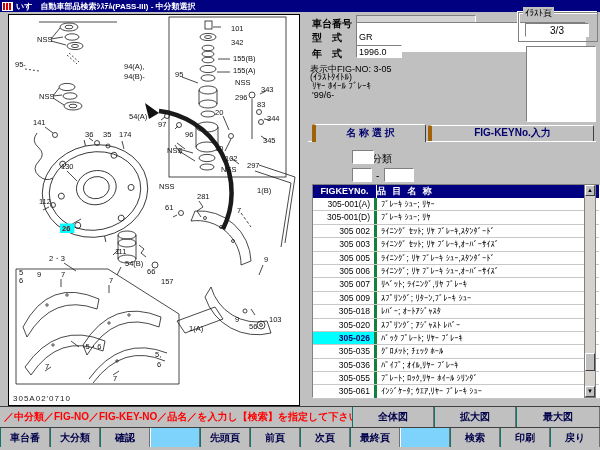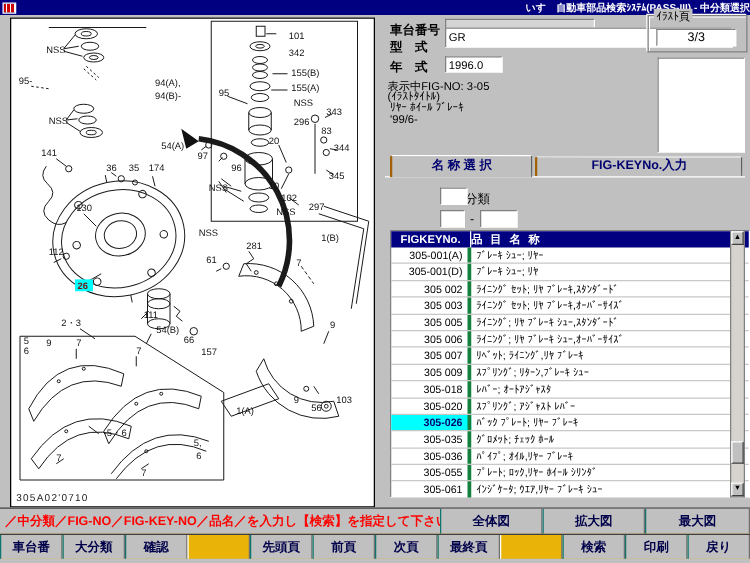--- a/index.html
+++ b/index.html
@@ -6,21 +6,21 @@
   body{
     width:600px;height:450px;position:relative;overflow:hidden;
     background:var(--winbg,#c0c0c0);
     font-family:"Liberation Sans","DejaVu Sans",sans-serif;
     -webkit-font-smoothing:none;
   }
   
   .titlebar{
     position:absolute;left:0;top:0;width:600px;height:12px;
     background:var(--titlebar,#000080);
-    display:flex;align-items:center;gap:3px;padding-left:2px;box-sizing:border-box;justify-content:space-between;
+    display:flex;align-items:center;gap:3px;padding-left:2px;box-sizing:border-box;
   }
   .app-icon{
     width:11px;height:9px;flex:0 0 auto;
     background:repeating-linear-gradient(90deg,#cc0000 0 2px,#ffffff 2px 3px);
     border:1px solid #fff;box-sizing:border-box;
   }
   .title-text{color:#fff;font-size:8px;font-weight:bold;white-space:nowrap;letter-spacing:0;}
   
   .diagram-panel{
     position:absolute;left:8px;top:14px;width:292px;height:392px;
@@ -53,21 +53,21 @@
     position:absolute;left:6px;top:10px;width:64px;height:14px;
     font-size:10px;text-align:center;line-height:13px;color:#000;
   }
   .side-listbox{
     position:absolute;left:526px;top:46px;width:70px;height:76px;
   }
   
   .tab{
     position:absolute;background:#c0c0c0;text-align:center;
     font-size:10px;font-weight:bold;color:#000070;
-    border-top:1px solid #fff;border-left:2px solid #a16207;border-right:1px solid #404040;
+    border-top:1px solid #fff;border-left:4px solid #a16207;border-right:1px solid #404040;
     border-radius:2px 2px 0 0;box-sizing:border-box;
   }
   .tab.active{left:312px;top:124px;width:114px;height:18px;line-height:16px;z-index:3;}
   .tab.inactive{left:428px;top:125px;width:166px;height:16px;line-height:14px;z-index:1;}
   .tab-baseline{
     position:absolute;left:308px;top:141px;width:288px;height:1px;background:#fff;z-index:2;
   }
   
   .dash{position:absolute;font-size:10px;color:#000;}
   
@@ -115,21 +115,21 @@
     display:flex;align-items:center;padding-left:4px;white-space:nowrap;overflow:hidden;
   }
   .barbtn{
     display:flex;align-items:center;justify-content:center;
     font-size:10px;font-weight:bold;color:#00004a;
     border-left:1px solid #0f766e;border-right:1px solid #707070;box-sizing:border-box;
     background:#c0c0c0;cursor:default;
   }
   .bar2{
     position:absolute;left:0;top:427px;width:600px;height:20px;
-    border-top:1px solid #404040;background:#eab308;
+    border-top:1px solid #404040;background:#7dd3fc;
     display:grid;grid-template-columns:repeat(12,1fr);box-sizing:border-box;
   }
   .barblank{border-left:1px solid #fff;border-right:1px solid #707070;box-sizing:border-box;}
 </style>
 </head>
 <body style="--titlebar: #000080; --winbg: #c0c0c0; --hdrbg: #000080; --hl: #00ffff; --statusred: #ff0000;">
 
 <div class="titlebar">
   <span class="app-icon"></span>
   <span class="title-text">いすゞ自動車部品検索ｼｽﾃﾑ(PASS-III) - 中分類選択</span>
@@ -322,21 +322,21 @@
       <text x="148" y="352" class="dlabel">6</text>
       <text x="36" y="354" class="dlabel">7</text>
       <text x="104" y="366" class="dlabel">7</text>
     </svg>
   <div class="drawing-no">305A02'0710</div>
 </div>
 
 <span class="flabel" style="left:312px;top:17px;">車台番号</span>
 <input class="fld" style="left: 356px; top: 15px; width: 120px; height: 13px; background: rgb(212, 212, 212);" value="">
 <span class="flabel" style="left:312px;top:31px;">型　式</span>
-<input class="fld" style="left: 356px; top: 22px; width: 230px; height: 16px;" readonly="" value="GR">
+<input class="fld" style="left: 356px; top: 22px; width: 230px; height: 30px;" readonly="" value="GR">
 <span class="flabel" style="left:312px;top:47px;">年　式</span>
 <input class="fld" style="left: 356px; top: 45px; width: 46px; height: 13px;" readonly="" value="1996.0">
 
 <div class="figtext" style="left:310px;top:63px;">表示中FIG-NO: 3-05</div>
 <div class="figtext" style="left:310px;top:72px;">(ｲﾗｽﾄﾀｲﾄﾙ)</div>
 <div class="figtext" style="left:312px;top:81px;">ﾘﾔｰ ﾎｲｰﾙ ﾌﾞﾚｰｷ</div>
 <div class="figtext" style="left:312px;top:90px;">'99/6-</div>
 
 <div class="groupbox">
   <span class="gb-label">ｲﾗｽﾄ頁</span>

